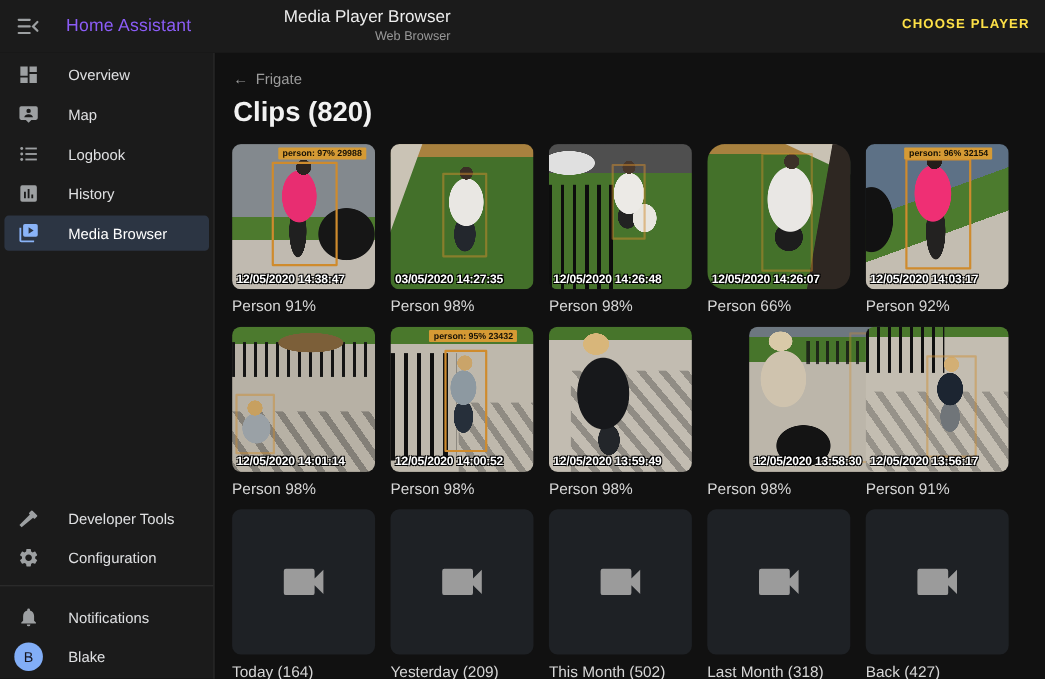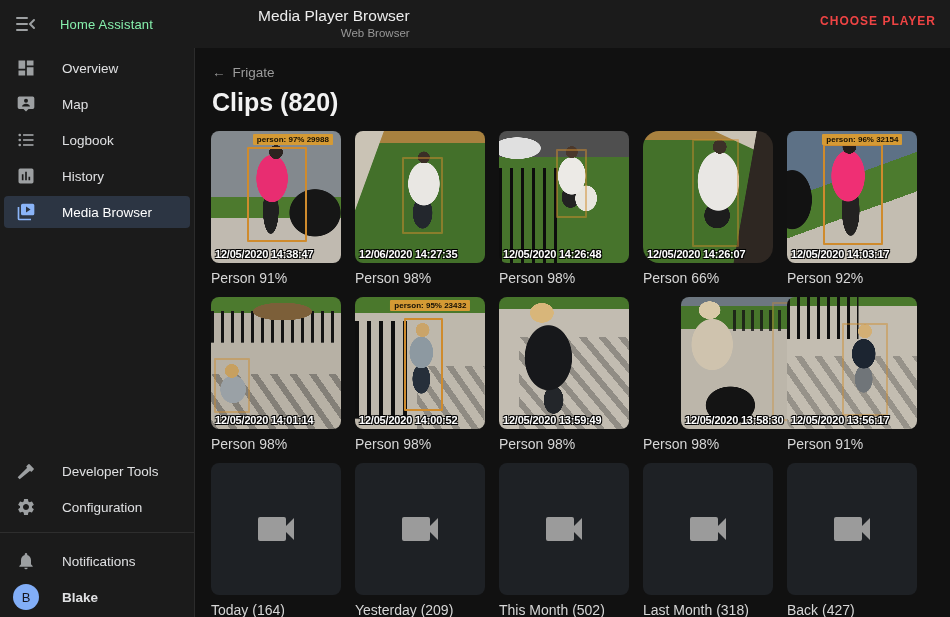--- a/index.html
+++ b/index.html
@@ -3,46 +3,46 @@
 <meta charset="utf-8">
 <style>
   * { margin:0; padding:0; box-sizing:border-box; }
   html,body { width:950px; height:617px; overflow:hidden; background:#111111;
     font-family:"Liberation Sans","DejaVu Sans",sans-serif; }
 
   
   .topbar { position:absolute; left:0; top:0; width:950px; height:48px;
     background:#1b1b1b; display:flex; align-items:center; z-index:5; }
   .menu-toggle { width:24px; height:24px; margin-left:14px; cursor:pointer; color:#9da0a2; }
-  .ha-title { margin-left:22px; font-size:13px; color:#86efac; letter-spacing:.2px; }
+  .ha-title { margin-left:22px; font-size:16px; color:#8b5cf6; letter-spacing:.2px; }
   .view-title-block { position:absolute; left:258px; top:7px; }
   .view-title { font-size:15.5px; color:#ededed; font-weight:500; }
   .view-subtitle { font-size:11.5px; color:#989898; margin-top:2px;text-align:right; }
   .choose-player { position:absolute; right:14px; top:14px; font-size:12px; font-weight:700;
-    letter-spacing:1px; color:#ef4444; background:none; border:none; cursor:pointer;
+    letter-spacing:1px; color:#fde047; background:none; border:none; cursor:pointer;
     font-family:inherit; }
 
   
   .sidebar { position:absolute; left:0; top:48px; width:195px; bottom:0;
     background:#1b1b1b; border-right:1px solid #2c2c2c; }
   .nav { padding-top:4px; }
   .nav-item { height:32px; margin:4px 4px 0 4px; border-radius:4px; display:flex;
     align-items:center; padding-left:12px; cursor:pointer; }
   .nav-item:first-child { margin-top:0;text-align:center; }
   .nav-item.selected { background:#2c3543; }
   .nav-icon { width:20px; height:20px; color:#9da0a2; flex:0 0 20px; }
   .nav-item.selected .nav-icon { color:#8ab4f8; }
   .nav-label { margin-left:26px; font-size:13.5px; color:#dfe0e2; }
   .nav-item.selected .nav-label { color:#ffffff; }
   .sidebar-bottom { position:absolute; left:0; right:0; bottom:4px; }
   .sb-divider { height:1px; background:#2e2e2e; margin:9px 0 12px 0; }
   .avatar { width:26px; height:26px; border-radius:50%; display:flex; align-items:center;
     justify-content:center; font-size:13px; font-weight:500; color:#15151f;
     margin-left:-3px; flex:0 0 26px; }
-  .nav-item.profile .nav-label { margin-left:23px;font-weight:bold; }
+  .nav-item.profile .nav-label { margin-left:23px; }
 
   
   .main { position:absolute; left:196px; top:48px; right:0; bottom:0; background:#111111; }
   .content-header { padding:15px 16px 0 16px; }
   .breadcrumb { display:inline-flex; align-items:center; gap:7px; font-size:13.5px;
     color:#9c9c9c; cursor:pointer; }
   .page-title { margin-top:7px; font-size:25px; font-weight:700; color:#f2f2f2; }
 
   .grid { margin:14px 0 0 15px; display:grid; grid-template-columns:repeat(5,130px);
     column-gap:14px; row-gap:11px; }
@@ -277,21 +277,21 @@
         <div class="bbox"></div>
         <div class="chip">person: 97% 29988</div>
         <div class="ts">12/05/2020 14:38:47</div>
       </div>
       <div class="clip-label">Person 91%</div>
     </div>
     <div class="card">
       <div class="thumb" data-scene="lawn-man-white">
         <div class="bbox"></div>
 
-        <div class="ts">12/06/2020 14:27:35</div>
+        <div class="ts">03/05/2020 14:27:35</div>
       </div>
       <div class="clip-label">Person 98%</div>
     </div>
     <div class="card">
       <div class="thumb" data-scene="garage-fence-man">
         <div class="bbox"></div>
 
         <div class="ts">12/05/2020 14:26:48</div>
       </div>
       <div class="clip-label">Person 98%</div>

